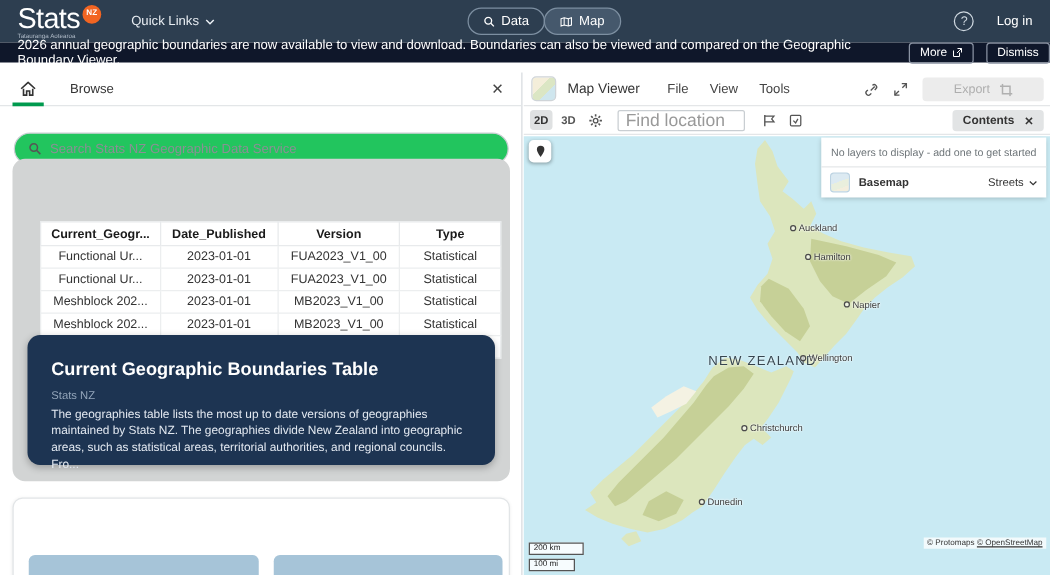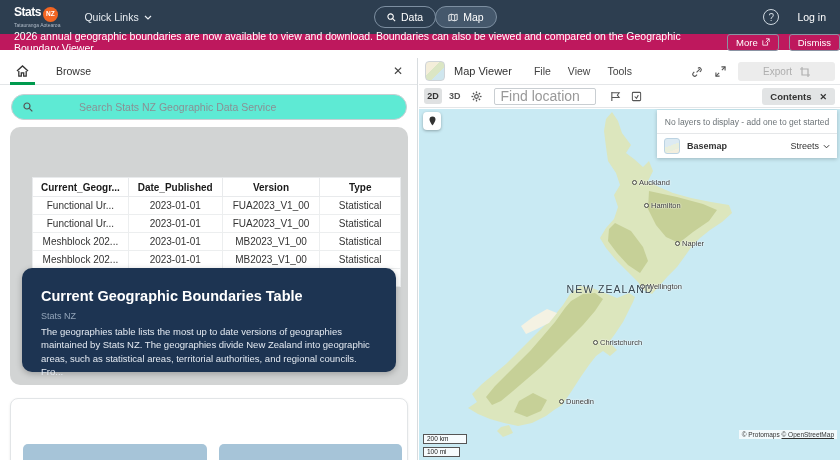--- a/index.html
+++ b/index.html
@@ -3,44 +3,44 @@
 <meta charset="utf-8">
 <style>
   * { margin:0; padding:0; box-sizing:border-box; }
   html,body { width:840px; height:460px; font-family:"Liberation Sans", sans-serif; background:#fff; overflow:hidden; }
   .stage { position:relative; width:840px; height:460px; overflow:hidden; }
 
   
   .header { position:absolute; left:0; top:0; width:840px; height:34px; background:#2d3e50; display:flex; align-items:center; }
   .logo { display:flex; flex-direction:column; margin-left:14px; line-height:1; }
   .logo-row { display:flex; align-items:flex-start; }
-  .logo-word { color:#fff; font-size:12px; font-weight:bold; letter-spacing:-0.5px; }
+  .logo-word { color:#fff; font-size:23px; font-weight:normal; letter-spacing:-0.5px; }
   .logo-badge { width:15px; height:15px; border-radius:50%; background:#f26522; color:#fff; font-size:6.5px; font-weight:bold; display:flex; align-items:center; justify-content:center; margin-left:2px; margin-top:1px; }
   .logo-tag { color:#aeb9c6; font-size:5px; margin-top:1px; }
   .quick-links { display:flex; align-items:center; gap:5px; color:#e9eef3; font-size:10.5px; margin-left:24px; cursor:pointer; }
   .hdr-center { position:absolute; left:374px; top:6px; display:flex; }
   .hdr-pill { height:22px; display:flex; align-items:center; gap:5px; padding:0 12px; border:1px solid #7d8fa1; border-radius:11px; color:#fff; font-size:10.5px; background:transparent; cursor:pointer; }
   .hdr-pill.active { background:#45586c; margin-left:-1px;align-items:center; }
   .hdr-right { position:absolute; right:14px; top:0; height:34px; display:flex; align-items:center; gap:18px; }
   .help-circle { width:16px; height:16px; border:1.3px solid #cfd8e0; border-radius:50%; color:#cfd8e0; font-size:10px; display:flex; align-items:center; justify-content:center; cursor:pointer; }
   .login { color:#fff; font-size:10.5px; cursor:pointer; }
 
   
-  .banner { position:absolute; left:0; top:34px; width:840px; height:16px; background:#be185d; display:flex; align-items:center; color:#fff; }
+  .banner { position:absolute; left:0; top:34px; width:840px; height:16px; background:#0f172a; display:flex; align-items:center; color:#fff; }
   .banner-text { font-size:10.5px; margin-left:14px; }
   .banner-btn { display:flex; align-items:center; gap:4px; border:1px solid #8a93a3; border-radius:3px; padding:2px 8px; font-size:9.5px; color:#fff; margin-left:10px; cursor:pointer; background:transparent; }
 
   
   .left-panel { position:absolute; left:0; top:58px; width:418px; height:460px; background:#fff; border-right:1px solid #d8dcdf; }
   .tabbar { position:relative; height:27px; border-bottom:1px solid #e3e6e8; display:flex; align-items:center; }
   .tab-home { position:relative; width:44px; height:27px; display:flex; align-items:center; justify-content:center; color:#333; cursor:pointer; }
   .tab-home .underline { position:absolute; bottom:0; left:10px; width:25px; height:3px; background:#009a4e; }
   .tab-browse { font-size:10.5px; color:#333; margin-left:12px; cursor:pointer; }
   .panel-close { position:absolute; right:14px; top:6px; font-size:12px; color:#444; cursor:pointer; }
-  .searchbox { position:absolute; left:11px; top:36px; width:396px; height:26px; border:1px solid #c9ced2; border-radius:13px; display:flex; align-items:center; background:#5eead4;gap:39px; }
+  .searchbox { position:absolute; left:11px; top:48px; width:396px; height:26px; border:1px solid #c9ced2; border-radius:13px; display:flex; align-items:center; background:#22c55e; }
   .searchbox svg { margin-left:11px; }
   .searchbox input { border:none; outline:none; flex:1; font-size:10.5px; color:#444; margin-left:7px; font-family:"Liberation Sans",sans-serif; background:transparent; }
   .searchbox input::placeholder { color:#8a9094; }
 
   .featured-card { position:absolute; left:10px; top:69px; width:398px; height:258px; background:#d2d4d4; border-radius:10px; overflow:hidden; }
   .mini-table { position:absolute; left:22px; top:50px; width:369px; background:#fff; border:1px solid #e4e6e8; border-collapse:collapse; font-size:10px; }
   .mini-table th { font-weight:bold; color:#1a1a1a; height:19px; border:1px solid #e8eaec;margin-top:40px; }
   .mini-table td { color:#333; text-align:center; height:18px; border:1px solid #eceeef; }
   .dataset-card { position:absolute; left:12px; top:141px; width:374px; height:104px; background:#1d3452; border-radius:10px; color:#fff; box-shadow:0 2px 6px rgba(0,0,0,.25); }
   .dataset-title { position:absolute; left:19px; top:20px; font-size:14.5px; font-weight:600; }

